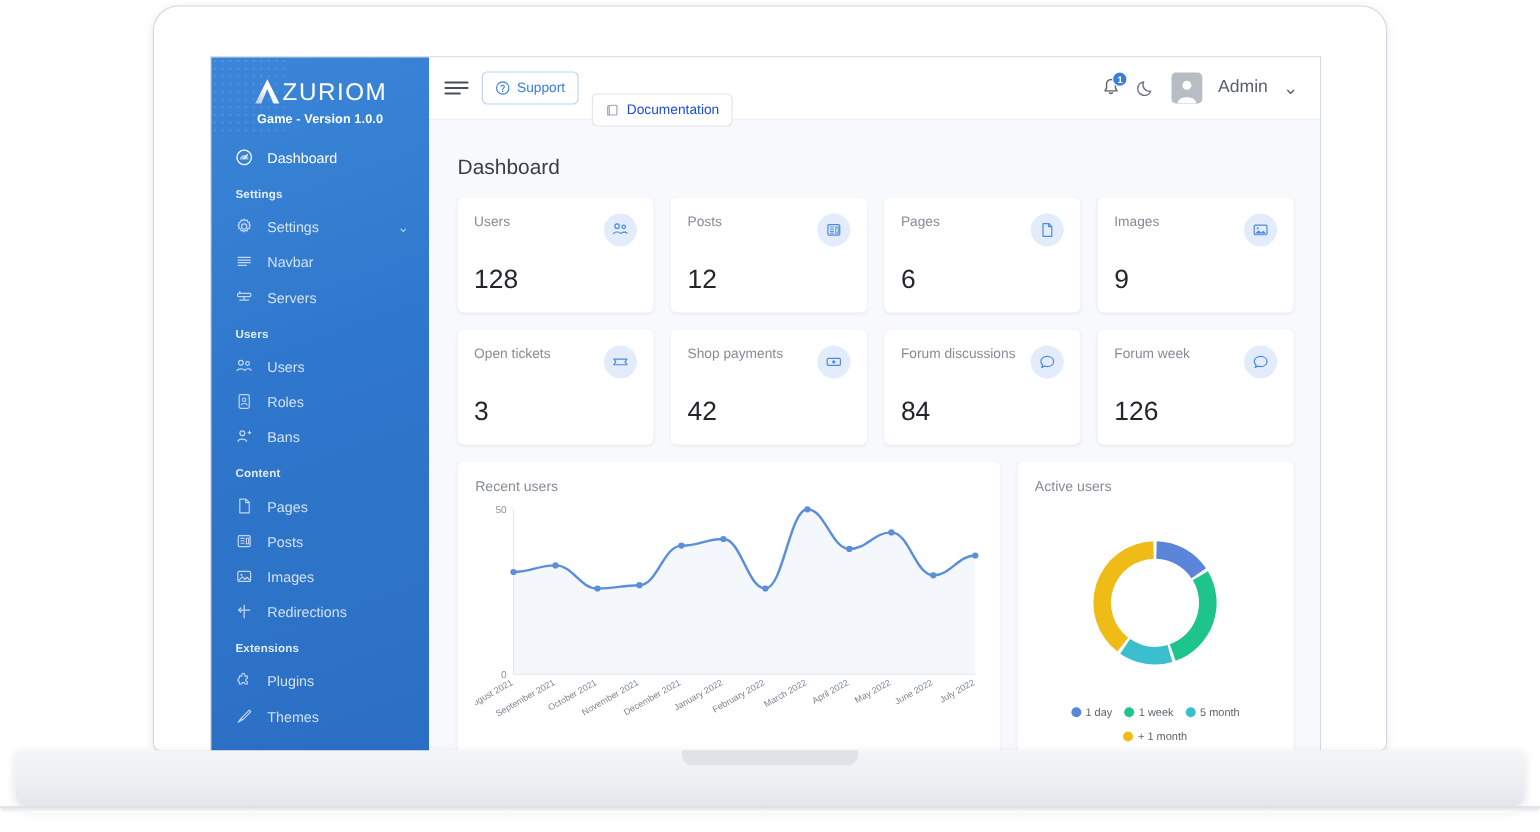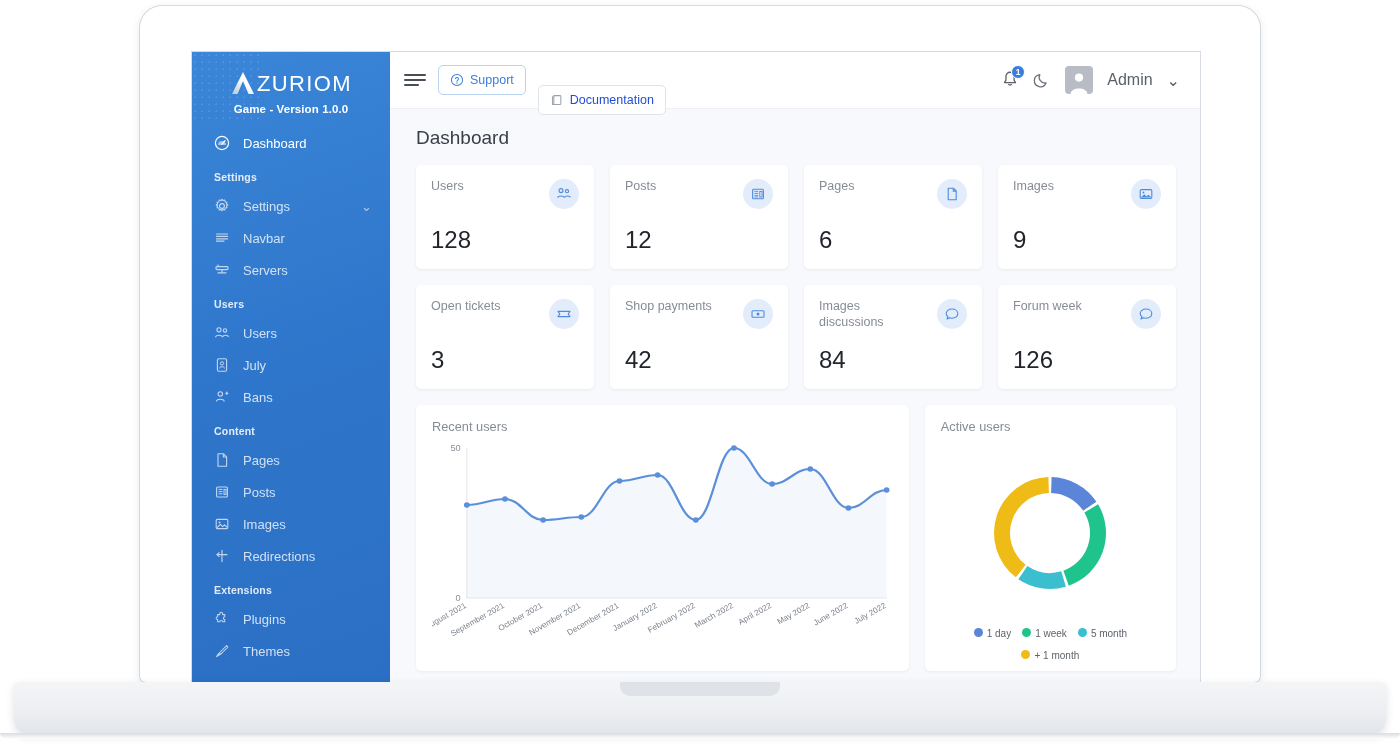--- a/index.html
+++ b/index.html
@@ -82,21 +82,21 @@
     font-size: 13px; color: rgba(255,255,255,.78);
     cursor: pointer; position: relative;
   }
   .nav-item.active { color: #ffffff; font-weight: 400; }
   .nav-item .ico { width: 16px; height: 16px; flex: 0 0 16px; display:block; opacity:.85; }
   .nav-item.active .ico { opacity: 1; }
   .nav-item .caret { margin-left: auto; margin-right: 6px; opacity: .75; }
   .nav-gap { height: 6px; }
 
   
-  .main { flex: 1 1 auto; height: 100%; display: flex; flex-direction: column; background:#f8f9fc; }
+  .main { flex: 1 1 auto; height: 100%; display: flex; flex-direction: column; background:#f8f9fc;gap:15px; }
   .topbar {
     height: 57px; flex: 0 0 57px; background: #ffffff;
     display: flex; align-items: center; padding: 0 20px 0 14px; gap: 12px;
     border-bottom: 1px solid #eef0f4;
   }
   .hamburger { width: 22px; display:flex; flex-direction:column; gap:3px; cursor:pointer; }
   .hamburger i { display:block; height:2px; background:#4a4f57; border-radius:1px; }
   .hamburger i:nth-child(1){ width:22px; }
   .hamburger i:nth-child(2){ width:22px; }
   .hamburger i:nth-child(3){ width:15px; }
@@ -229,21 +229,21 @@
           <path d="M8.8 11.8 C9.2 9.6 14.4 9.8 14.4 12" fill="none" stroke="#dce8f6" stroke-width="1.1"></path>
         </svg>
         <span>Users</span>
       </div>
       <div class="nav-item">
         <svg class="ico" viewBox="0 0 16 16">
           <rect x="3.4" y="1.8" width="9.2" height="12.4" rx="1.4" fill="none" stroke="#dce8f6" stroke-width="1.1"></rect>
           <circle cx="8" cy="6.4" r="1.6" fill="none" stroke="#dce8f6" stroke-width="1"></circle>
           <path d="M5.4 11.4 C5.4 9.2 10.6 9.2 10.6 11.4" fill="none" stroke="#dce8f6" stroke-width="1"></path>
         </svg>
-        <span>July</span>
+        <span>Roles</span>
       </div>
       <div class="nav-item">
         <svg class="ico" viewBox="0 0 16 16">
           <circle cx="6.3" cy="4.9" r="2.2" fill="none" stroke="#dce8f6" stroke-width="1.1"></circle>
           <path d="M2.4 12.6 C2.4 9.4 10.2 9.4 10.2 12.6" fill="none" stroke="#dce8f6" stroke-width="1.1"></path>
           <path d="M11.6 4.2 L14 4.2 M12.8 3 L12.8 5.4" stroke="#dce8f6" stroke-width="1.1" stroke-linecap="round"></path>
         </svg>
         <span>Bans</span>
       </div>
 
@@ -427,21 +427,21 @@
                   <rect x="2" y="4.8" width="12" height="6.4" rx="1" fill="none" stroke="#4d8bdc" stroke-width="1.1"></rect>
                   <circle cx="8" cy="8" r="1.5" fill="#4d8bdc"></circle>
                 </svg>
               </div>
             </div>
             <div class="stat-value">42</div>
           </div>
 
           <div class="stat-card">
             <div class="stat-top">
-              <div class="stat-label">Images discussions</div>
+              <div class="stat-label">Forum discussions</div>
               <div class="stat-badge">
                 <svg width="16" height="16" viewBox="0 0 16 16">
                   <path d="M8 3 C11.4 3 13.8 5 13.8 7.6 C13.8 10.2 11.4 12.2 8 12.2 C7.1 12.2 6.3 12.1 5.6 11.8 L3 13 L3.9 10.7 C2.9 9.9 2.2 8.8 2.2 7.6 C2.2 5 4.6 3 8 3 Z" fill="none" stroke="#4d8bdc" stroke-width="1.1" stroke-linejoin="round"></path>
                 </svg>
               </div>
             </div>
             <div class="stat-value">84</div>
           </div>
 
           <div class="stat-card">

